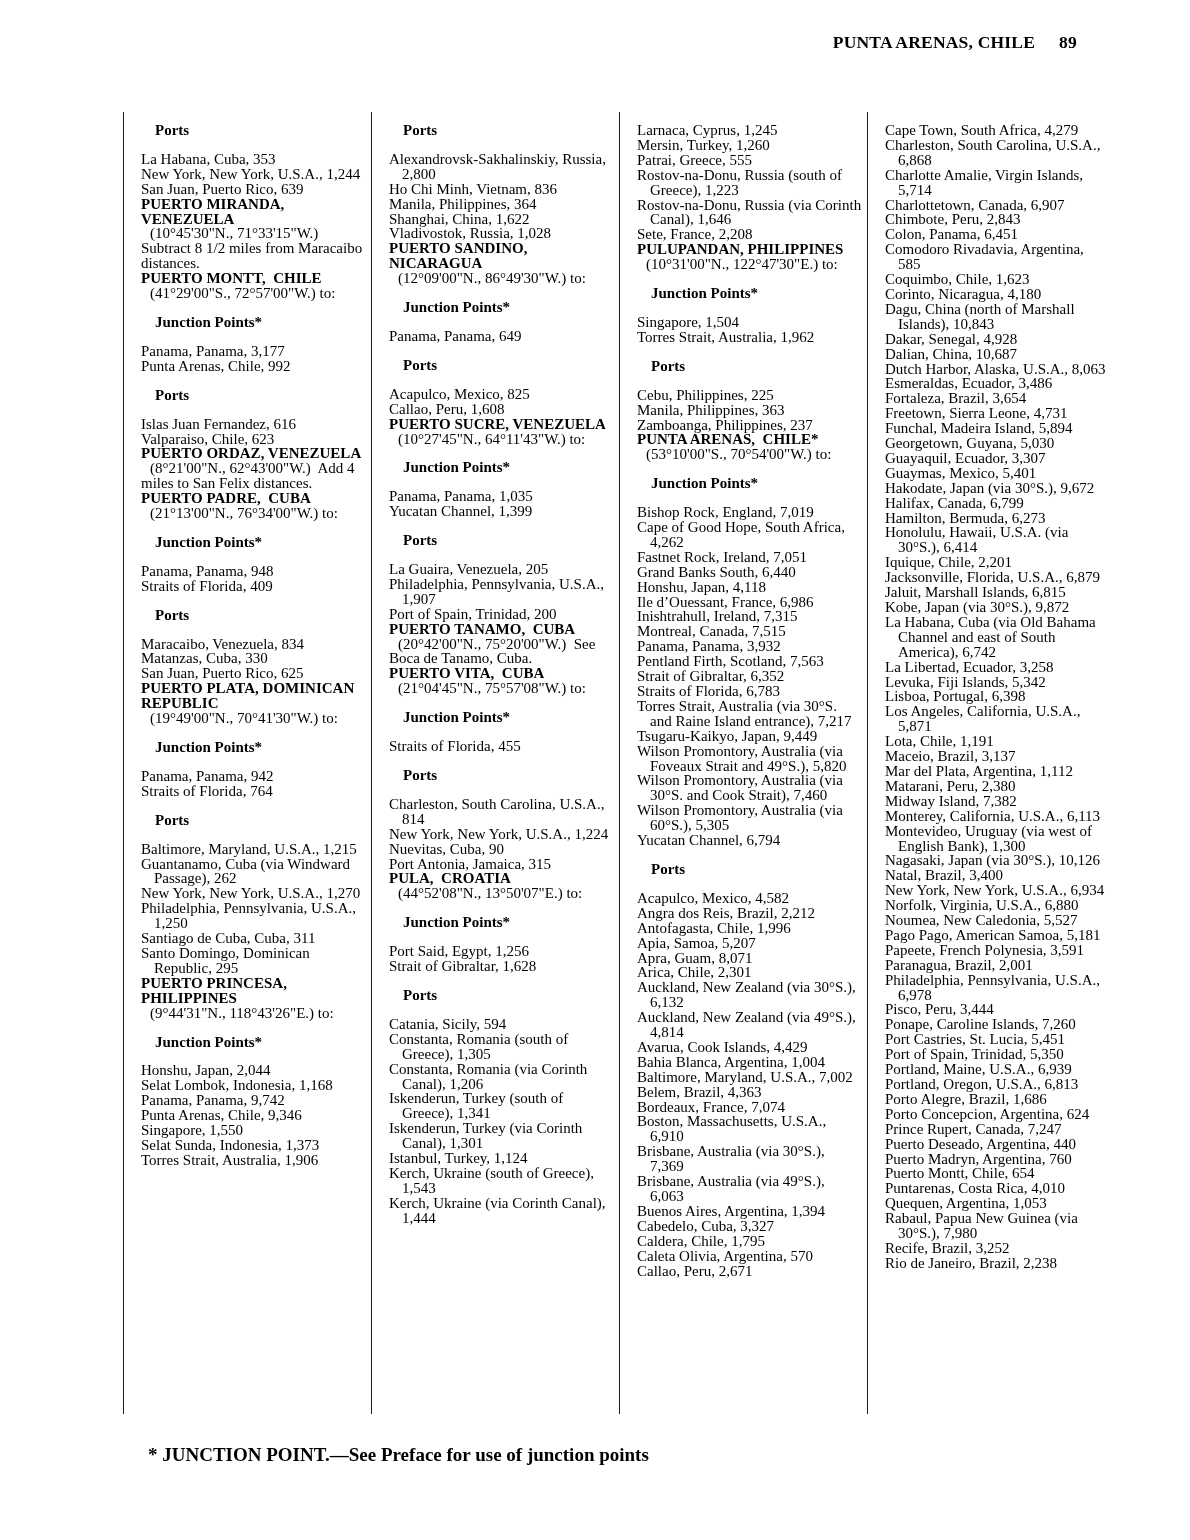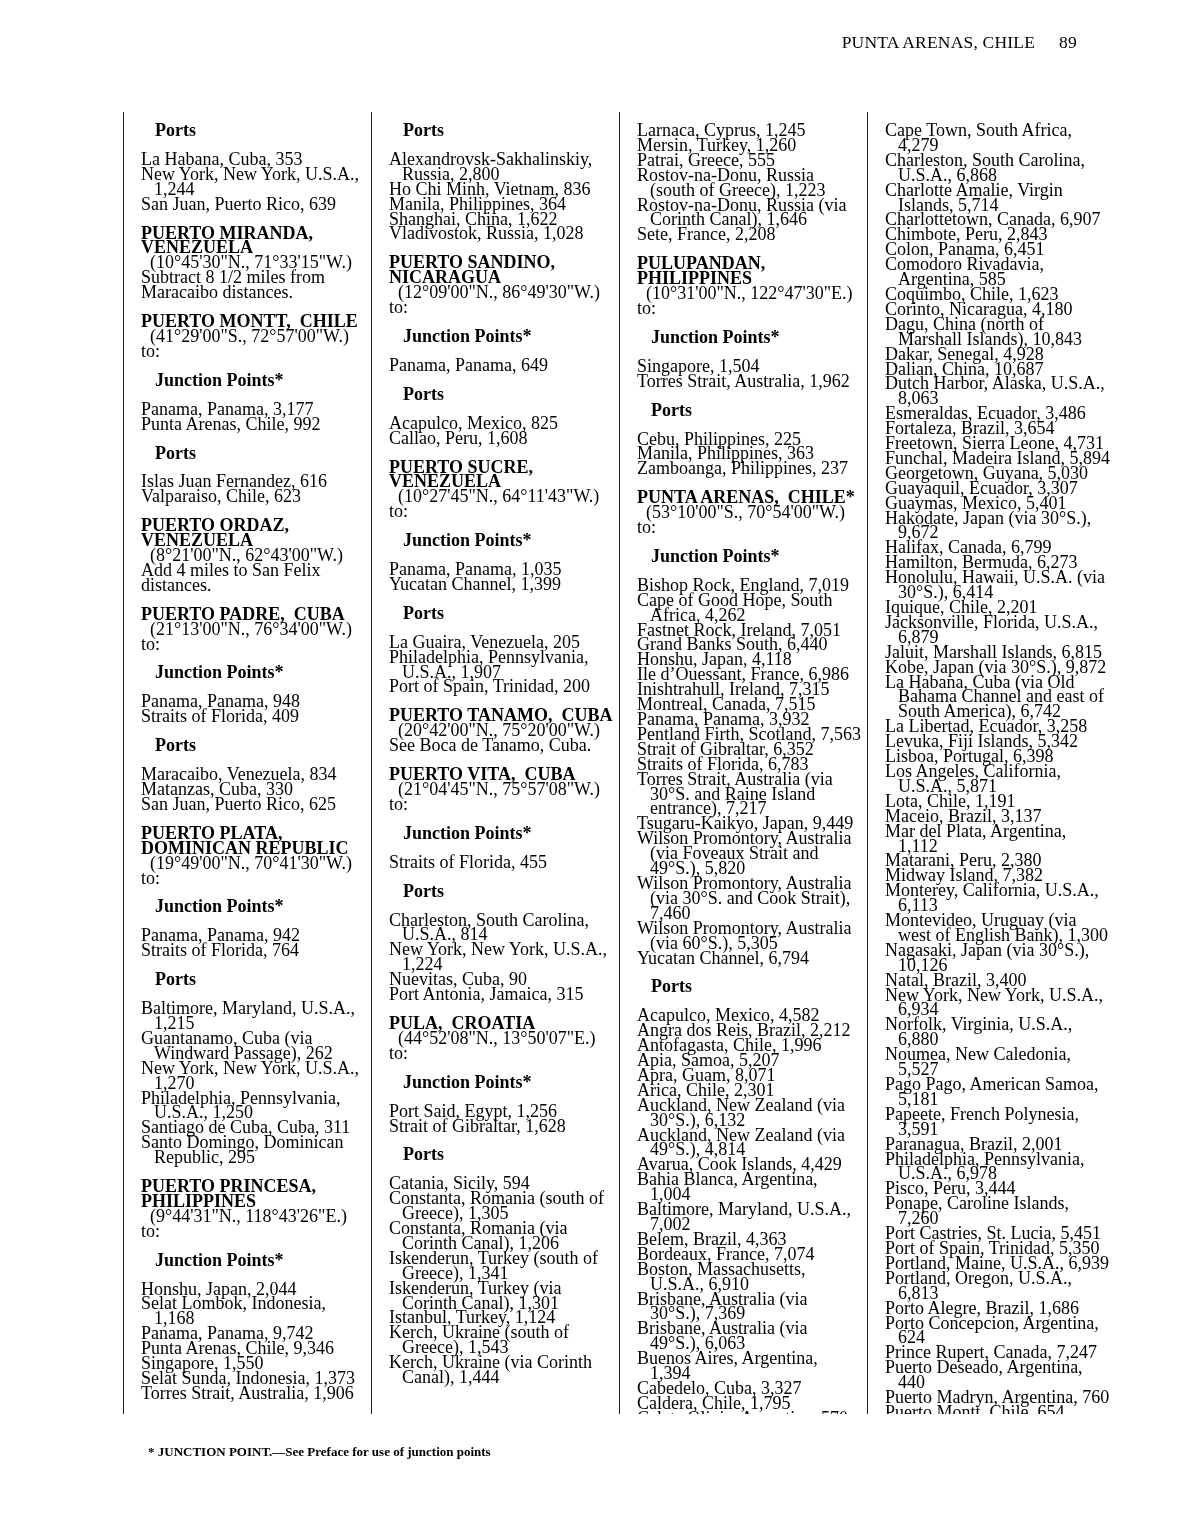--- a/index.html
+++ b/index.html
@@ -3,46 +3,46 @@
 <meta charset="utf-8">
 <style>
   html, body { margin:0; padding:0; }
   body {
     width:1190px; height:1540px; background:#ffffff; position:relative;
     font-family:"Liberation Serif","DejaVu Serif",serif; color:#000;
     -webkit-font-smoothing:antialiased;
   }
   .page-header {
     position:absolute; top:32px; right:113px;
-    font-weight:400; font-size:17.5px; letter-spacing:0.2px;
+    font-weight:700; font-size:17.5px; letter-spacing:0.2px;
   }
   .header-page-num { margin-left:24px; }
 
   .columns {
     position:absolute; left:123px; top:112px; width:994px; height:1302px;
     display:flex;
   }
   .col {
     flex:0 0 248px; box-sizing:border-box;
     border-left:1px solid #1c1c1c;
     padding:11px 5px 0 17px;
-    font-size:18px; line-height:14.9px;
+    font-size:15px; line-height:14.9px;
     overflow:hidden;
   }
   .col > :first-child { margin-top:0; }
 
   .entry   { padding-left:13px; text-indent:-13px; }
-  .heading { font-weight:700; margin-top:14px; white-space:pre-wrap; }
+  .heading { font-weight:700; white-space:pre-wrap; }
   .subheading { font-weight:700; margin:14px 0 14px 14px; }
   .coords  { text-indent:9px; white-space:pre-wrap; }
   .text    { }
 
   .footnote {
     position:absolute; left:148px; top:1444px;
-    font-weight:700; font-size:13px;
+    font-weight:700; font-size:19px;
   }
 </style>
 </head>
 <body>
 
 <div class="page">
 
   <div class="page-header">
     <span class="header-title">PUNTA ARENAS, CHILE</span><span class="header-page-num">89</span>
   </div>

